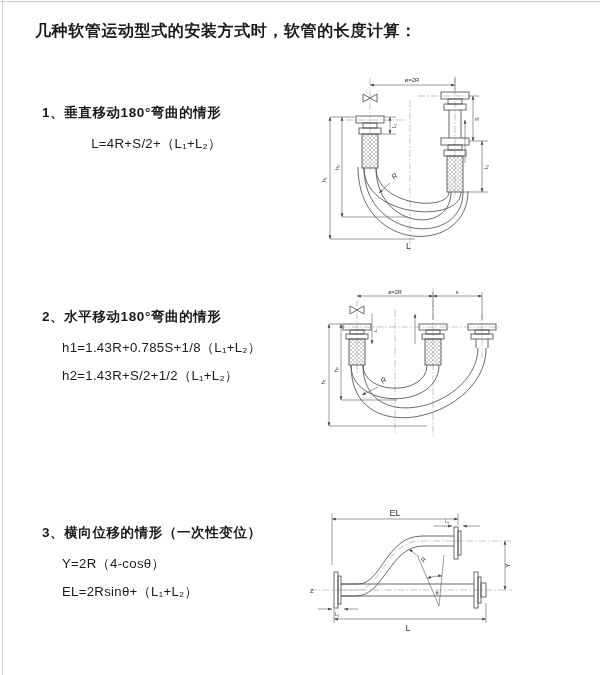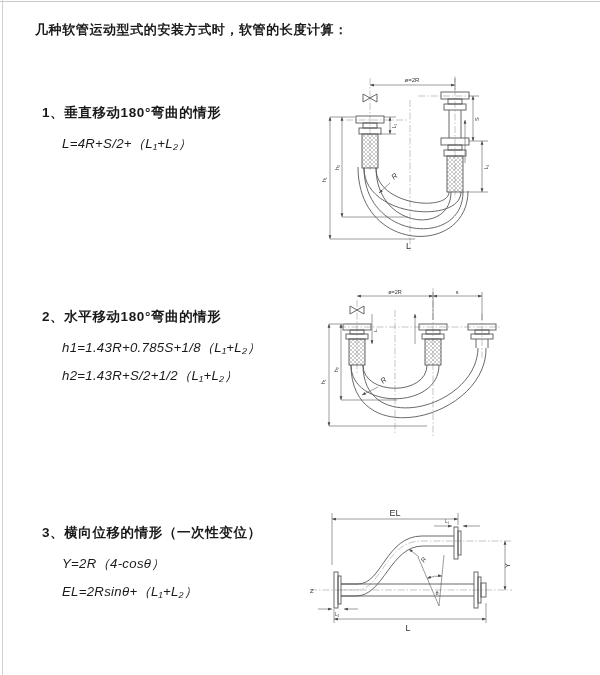--- a/index.html
+++ b/index.html
@@ -2,40 +2,40 @@
 <html><head>
 <meta charset="utf-8">
 <style>
   html,body{margin:0;padding:0;}
   body{
     width:600px;height:675px;background:#ffffff;position:relative;overflow:hidden;
     font-family:"Liberation Sans","DejaVu Sans",sans-serif;color:#1a1a1a;
   }
   .scan-top{position:absolute;left:0;top:1px;width:600px;height:1px;background:#c9c9c9;}
   .scan-left{position:absolute;left:2px;top:0;width:1px;height:675px;background:#d2d2d2;}
-  .title{position:absolute;left:35px;top:21px;font-size:13px;font-weight:bold;letter-spacing:.6px;}
+  .title{position:absolute;left:35px;top:21px;font-size:16px;font-weight:bold;letter-spacing:.6px;}
   .section{position:absolute;left:42px;}
   .heading{font-size:13.5px;font-weight:bold;letter-spacing:.6px;line-height:18px;}
-  .formulas{margin:8px 0 0 20px;font-style:italic;}
+  .formulas{margin:8px 0 0 20px;}
   .formula{font-size:13.2px;line-height:28px;letter-spacing:.3px;white-space:nowrap;}
   .diagram{position:absolute;}
   svg text{fill:#333;font-family:"Liberation Sans","DejaVu Sans",sans-serif;}
   .obj{stroke:#585858;stroke-width:.9;fill:none;}
   .dim{stroke:#4a4a4a;stroke-width:.55;fill:none;}
   .cl{stroke:#8a8a8a;stroke-width:.5;fill:none;stroke-dasharray:7 2 1.5 2;}
 </style>
 </head>
 <body>
 
 <div class="scan-top"></div>
 <div class="scan-left"></div>
 
 <div class="title">几种软管运动型式的安装方式时，软管的长度计算：</div>
 
-<div class="section" style="top:104px;">
+<div class="section" style="top:104px;text-align:right;">
   <div class="heading">1、垂直移动180°弯曲的情形</div>
   <div class="formulas">
     <div class="formula">L=4R+S/2+（L₁+L₂）</div>
   </div>
 </div>
 
 <div class="section" style="top:308px;">
   <div class="heading">2、水平移动180°弯曲的情形</div>
   <div class="formulas">
     <div class="formula">h1=1.43R+0.785S+1/8（L₁+L₂）</div>

